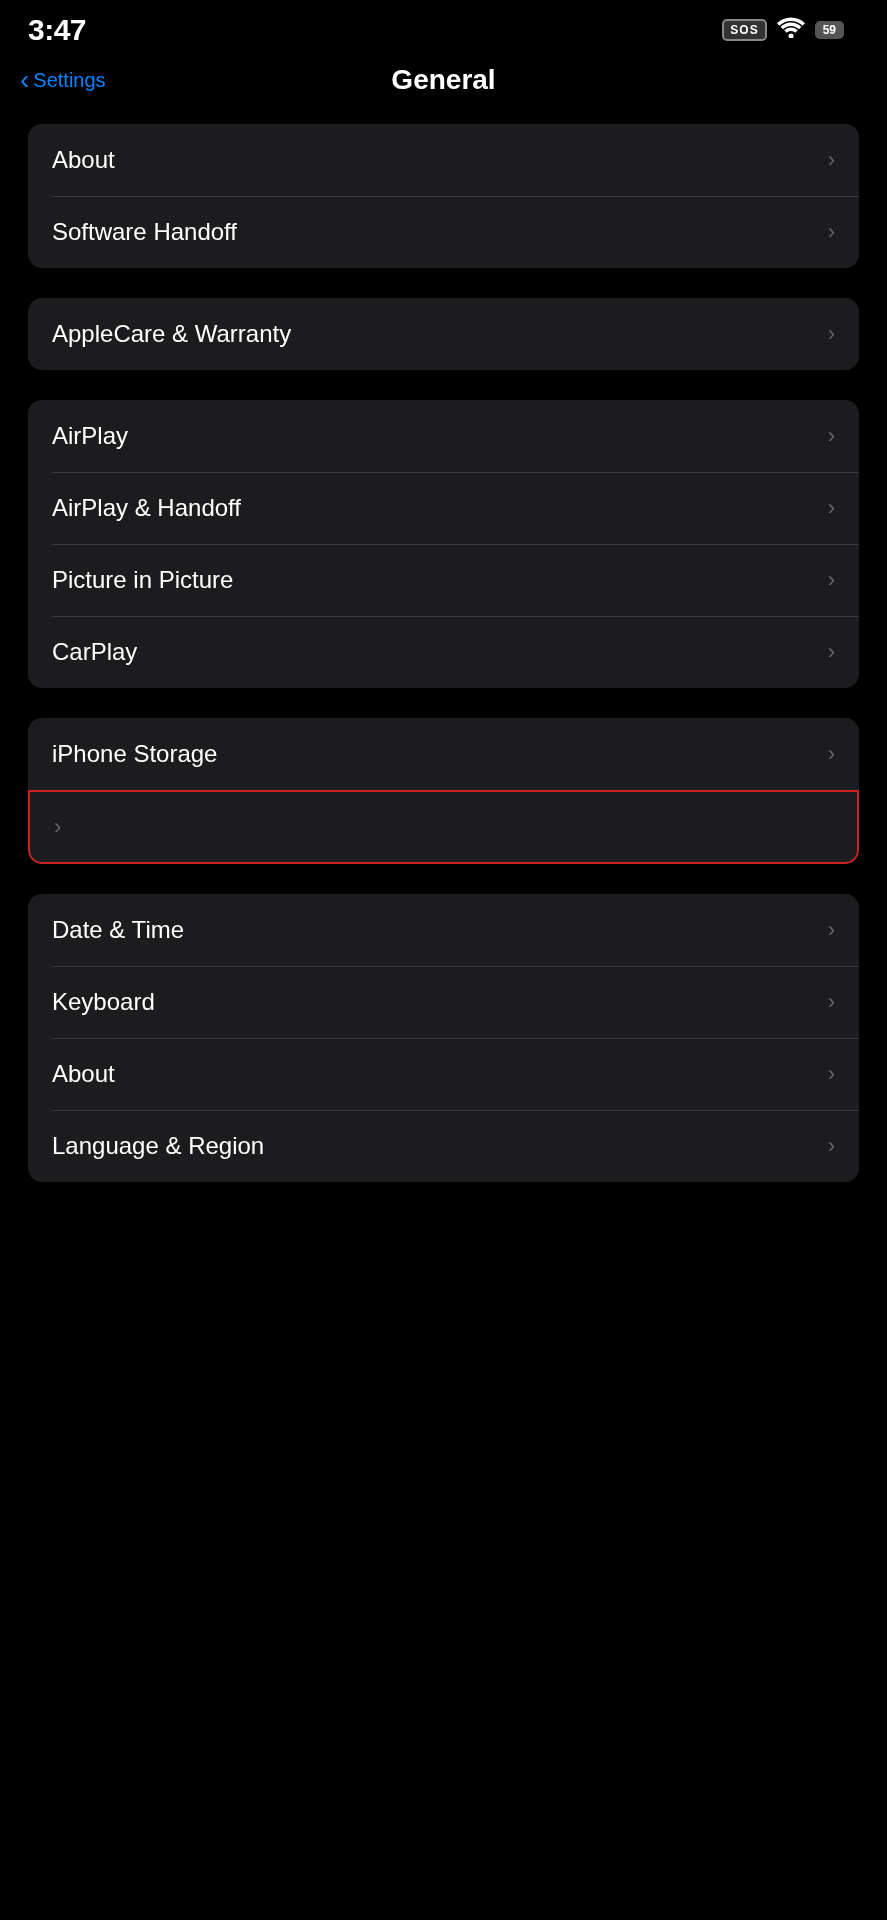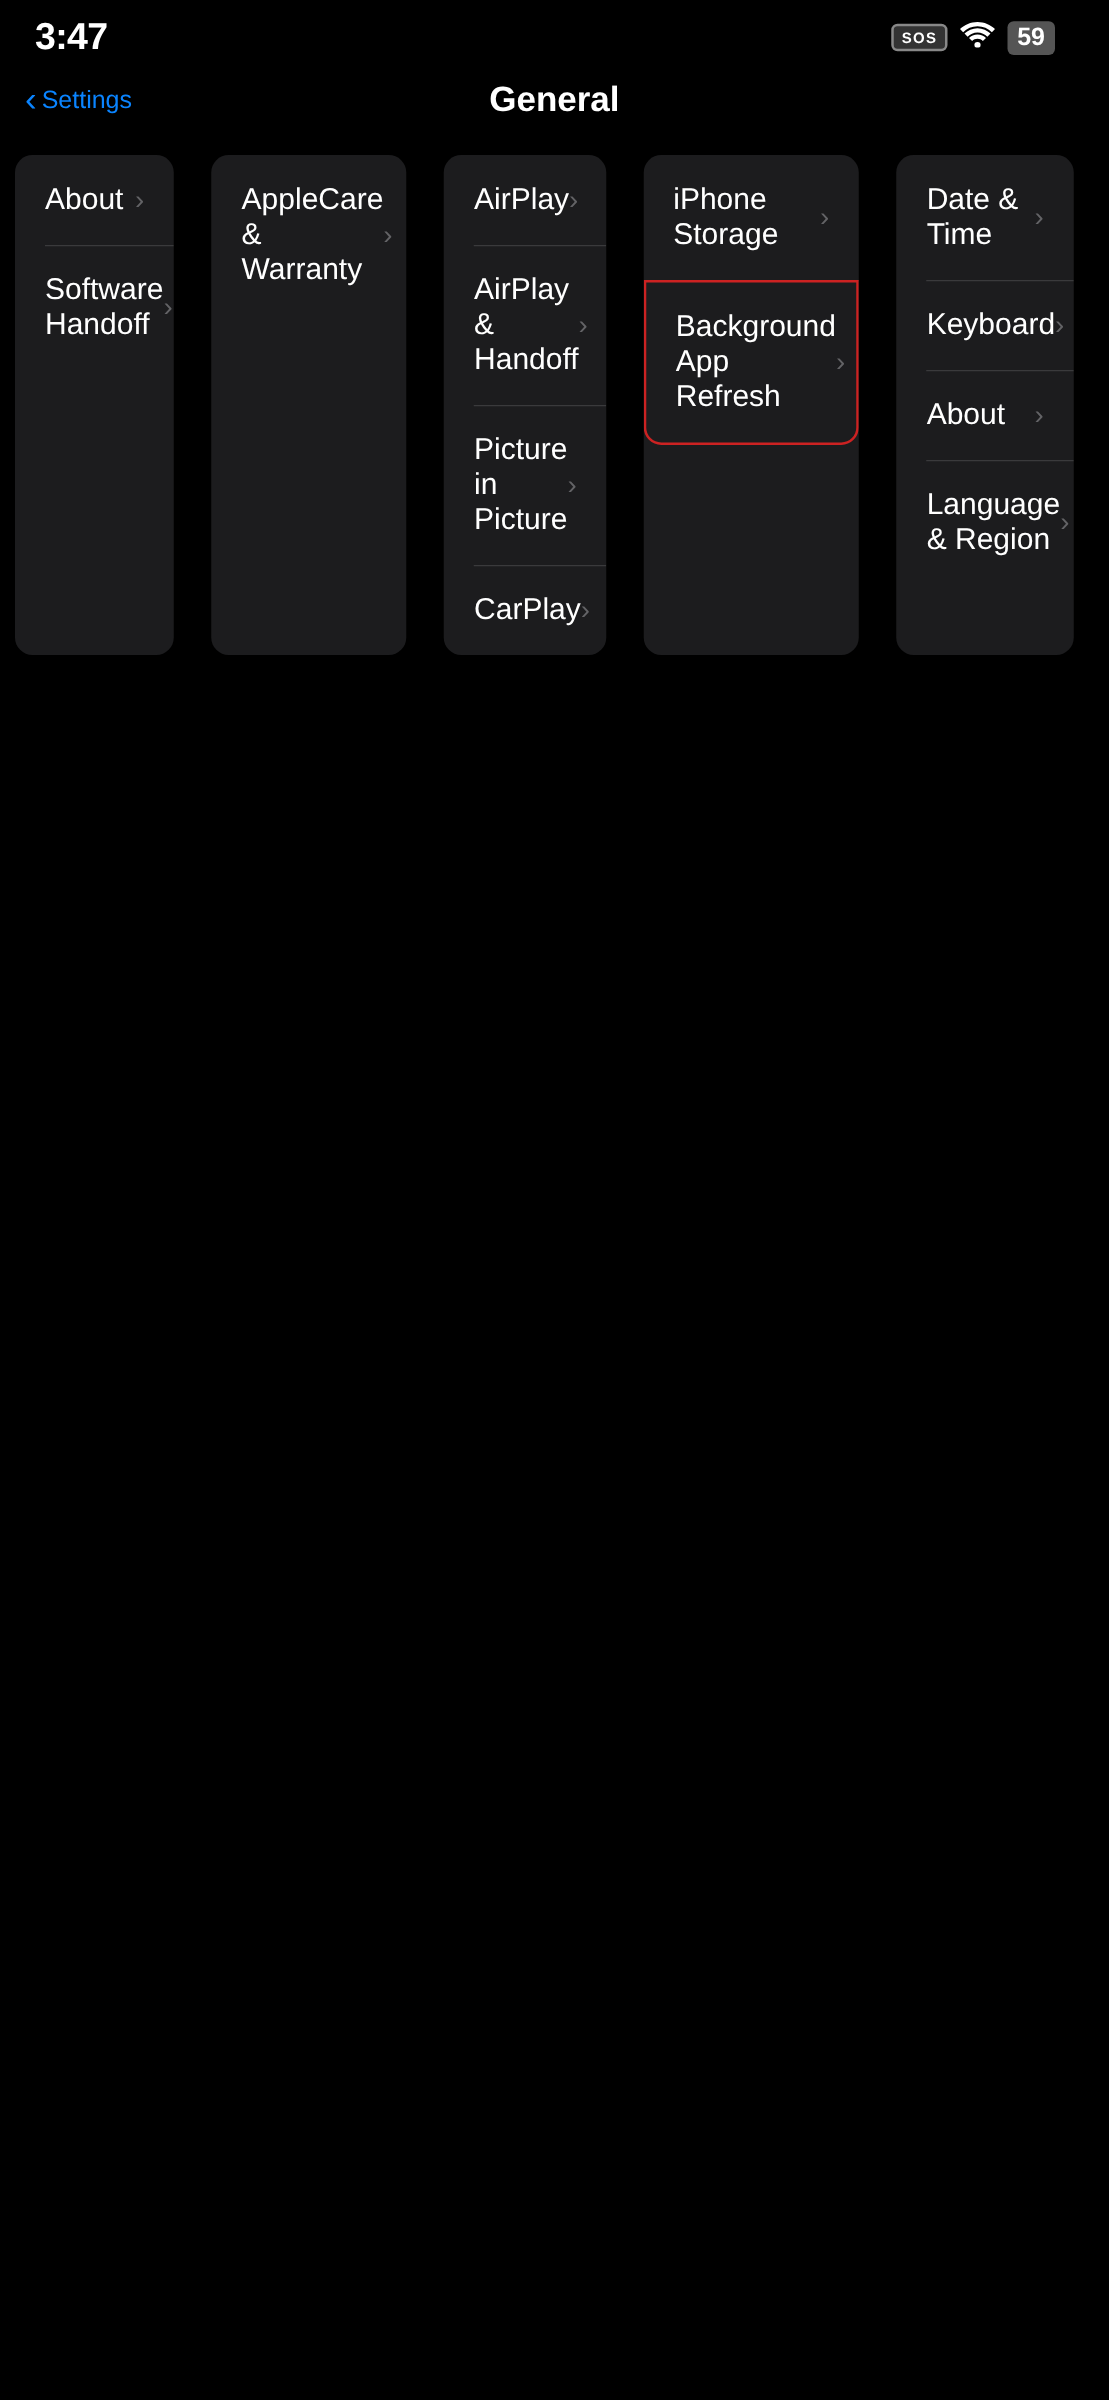--- a/index.html
+++ b/index.html
@@ -50,21 +50,21 @@
       font-size: 22px;
       color: #ffffff;
     }
 
     .battery-badge {
       display: flex;
       align-items: flex-start;
       background: #555;
       border-radius: 5px;
       padding: 2px 8px;
-      font-size: 20px;
+      font-size: 12px;
       font-weight: 600;
       color: #ffffff;
       gap: 3px;
     }
 
     .nav-bar {
       display: flex;
       align-items: center;
       justify-content: center;
       padding: 10px 28px 18px 28px;
@@ -95,23 +95,23 @@
     }
 
     .nav-title {
       font-size: 28px;
       font-weight: 700;
       color: #ffffff;
       text-align: right;
     }
 
     .content {
-      padding: 10px 28px 40px 12px;
-      display: flex;
-      flex-direction: row;
+      padding: 10px 28px 40px 28px;
+      display: flex;
+      flex-direction: column;
       gap: 30px;
     }
 
     .settings-group {
       background: #1c1c1e;
       border-radius: 14px;
       overflow: hidden;
     }
 
     .settings-row {
@@ -238,21 +238,20 @@
   </div>
 
   <div class="settings-group">
     <div class="settings-row">
       <span class="row-label">iPhone Storage</span>
       <div class="row-right">
         <span class="chevron-right">›</span>
       </div>
     </div>
     <div class="settings-row" style="border: 2.5px solid #cc2222; border-radius: 0 0 14px 14px; margin: 0;">
-      <span class="row-label">Background App Refresh</span>
       <div class="row-right">
         <span class="chevron-right">›</span>
       </div>
     </div>
   </div>
 
   <div class="settings-group">
     <div class="settings-row">
       <span class="row-label">Date &amp; Time</span>
       <div class="row-right">

